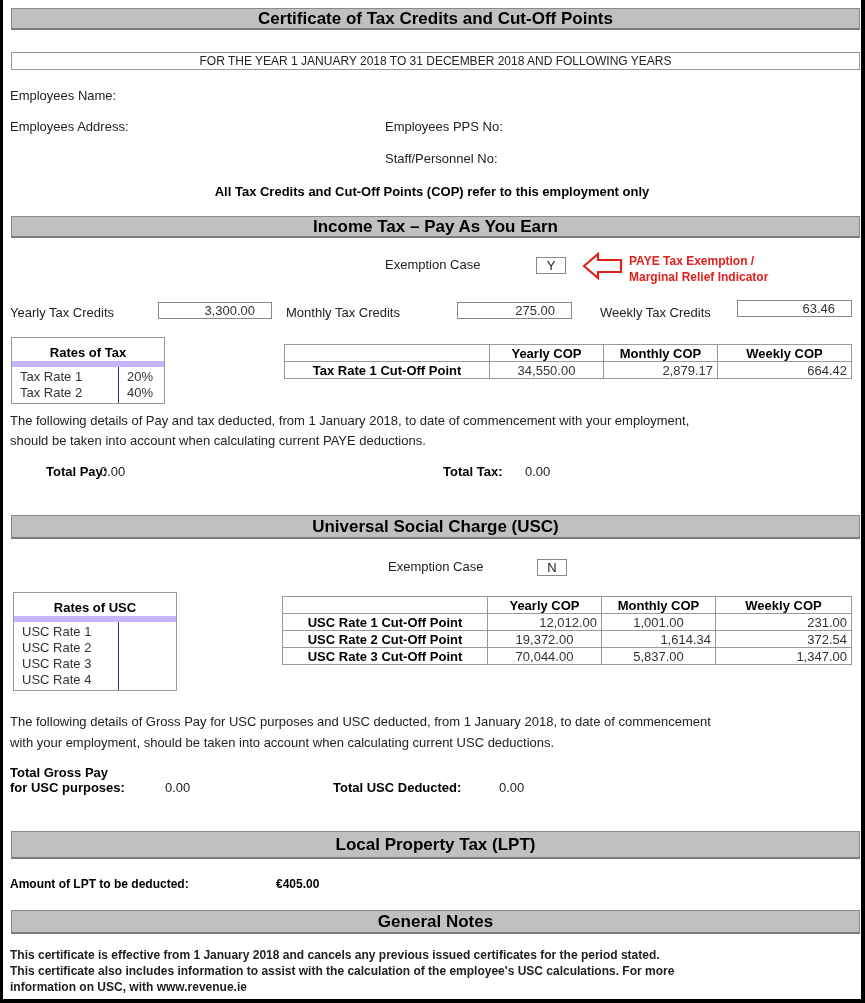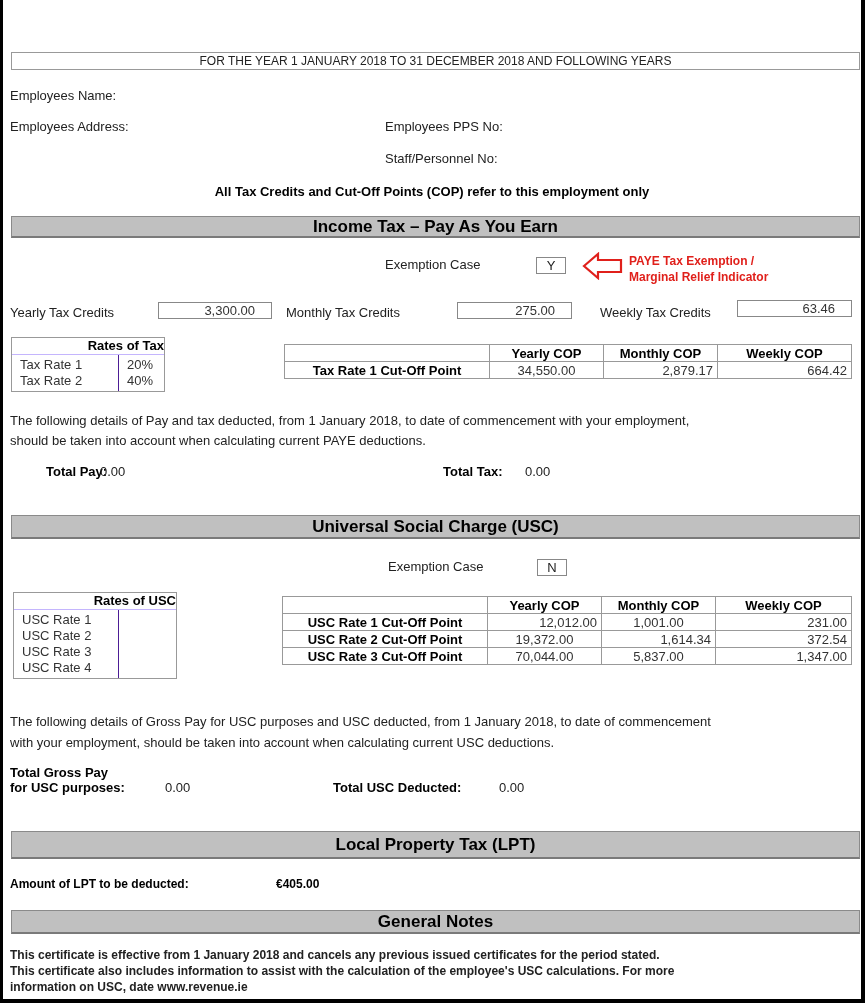--- a/index.html
+++ b/index.html
@@ -33,31 +33,32 @@
     position: absolute; width: 30px; height: 17px; box-sizing: border-box; border: 1px solid #888;
     font-family: "Liberation Sans", sans-serif; font-size: 13px; line-height: 15px; color: #222;
     text-align: center; background: #fff;
   }
   table.grid { border-collapse: collapse; position: absolute; font-family: "Liberation Sans", sans-serif; font-size: 13px; }
   table.grid td, table.grid th { border: 1px solid #999; padding: 0 4px; height: 16px; line-height: 15px; color: #333; }
   table.grid th { font-weight: bold; color: #000; text-align: center; }
   table.grid td.rowlbl { font-weight: bold; color: #000; text-align: center; }
   table.grid td.num { text-align: right; }
   .rates { position: absolute; box-sizing: border-box; border: 1px solid #999; font-family: "Liberation Sans", sans-serif; font-size: 13px; }
-  .rates .hd { text-align: right; font-weight: bold; border-bottom: 1px solid #c4b5fd; height: 16px; line-height: 15px; color: #000; }
+  .rates .hd { text-align: center; font-weight: bold; border-bottom: 6px solid #c4b5fd; height: 16px; line-height: 15px; color: #000; margin-top: 7px; }
   .rates .body { display: flex; }
   .rates .col1 { border-right: 1px solid #4c1d95; padding: 2px 8px; color: #333; line-height: 16px; }
   .rates .col2 { padding: 2px 8px; color: #333; line-height: 16px; }
   .note-red { position: absolute; font-family: "Liberation Sans", sans-serif; font-weight: bold; font-size: 12px; color: #e0201b; line-height: 16px; white-space: nowrap; }
 </style>
 </head>
 <body>
 
 <div class="frame">
 
+  <div class="banner" style="top:8px;">Certificate of Tax Credits and Cut-Off Points</div>
   <div class="yearbox">FOR THE YEAR 1 JANUARY 2018 TO 31 DECEMBER 2018 AND FOLLOWING YEARS</div>
 
   <div class="abs t" style="left:7px; top:88px;">Employees Name:</div>
   <div class="abs t" style="left:7px; top:119px;">Employees Address:</div>
   <div class="abs t" style="left:382px; top:119px;">Employees PPS No:</div>
   <div class="abs t" style="left:382px; top:151px;">Staff/Personnel  No:</div>
   <div class="abs tb" style="left:0; width:858px; text-align:center; top:184px;">All Tax Credits and Cut-Off Points (COP) refer to this employment only</div>
 
   <div class="banner" style="top:216px;">Income Tax – Pay As You Earn</div>
 
@@ -170,15 +171,15 @@
   <div class="abs tb" style="left:330px; top:780px;">Total USC Deducted:</div>
   <div class="abs t" style="left:496px; top:780px;">0.00</div>
 
   <div class="banner" style="top:831px; height:28px; line-height:26px;">Local Property Tax (LPT)</div>
   <div class="abs tb" style="left:7px; top:877px; font-size:12px;">Amount of LPT to be deducted:</div>
   <div class="abs tb" style="left:273px; top:877px; font-size:12px;">€405.00</div>
 
   <div class="banner" style="top:910px; height:24px; line-height:22px;">General Notes</div>
   <div class="abs tb" style="left:7px; top:948px; font-size:12px; color:#222;">This certificate is effective from 1 January 2018 and cancels any previous issued certificates for the period stated.</div>
   <div class="abs tb" style="left:7px; top:964px; font-size:12px; color:#222;">This certificate also includes information to assist with the calculation of the employee's USC calculations.  For more</div>
-  <div class="abs tb" style="left:7px; top:980px; font-size:12px; color:#222;">information on USC, date www.revenue.ie</div>
+  <div class="abs tb" style="left:7px; top:980px; font-size:12px; color:#222;">information on USC, with www.revenue.ie</div>
 
 </div>
 
 </body></html>

